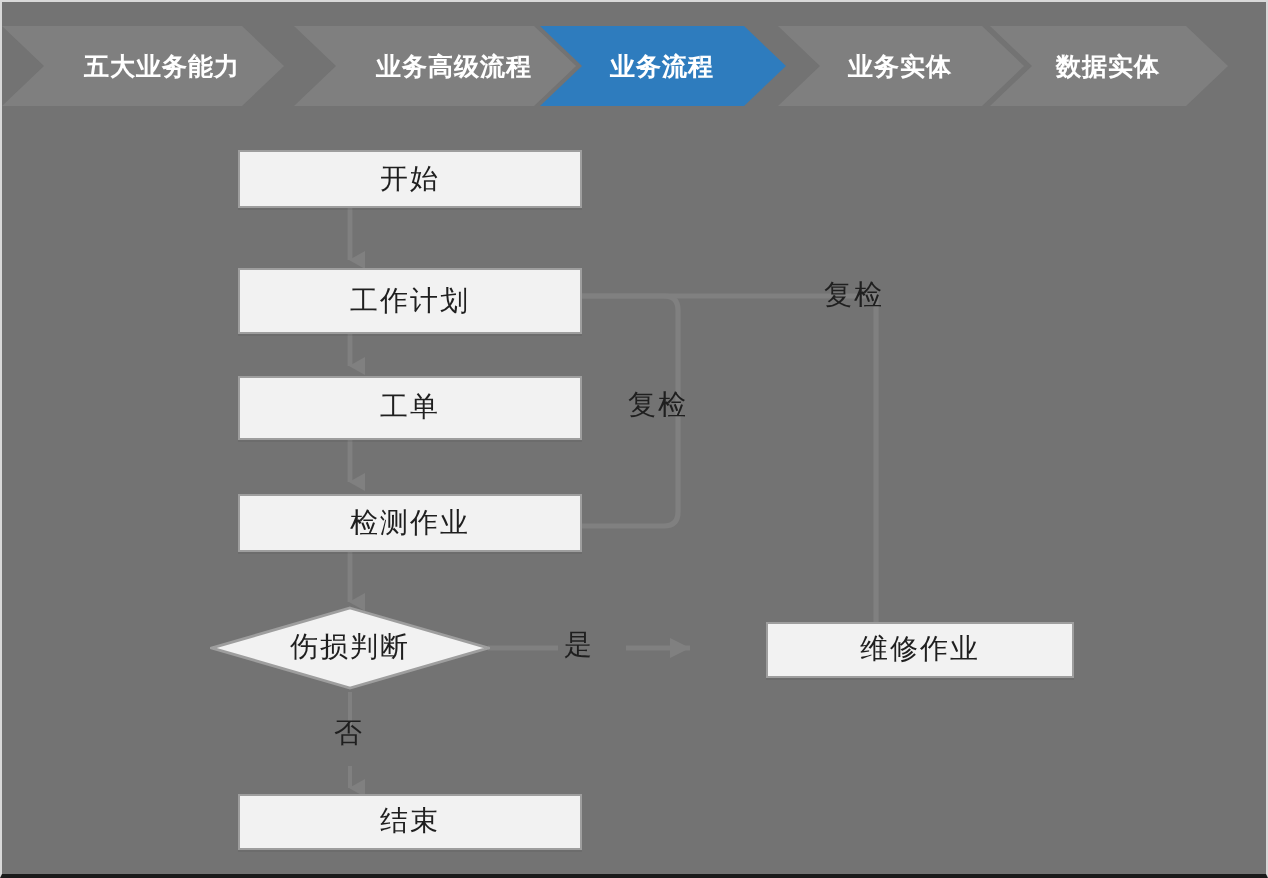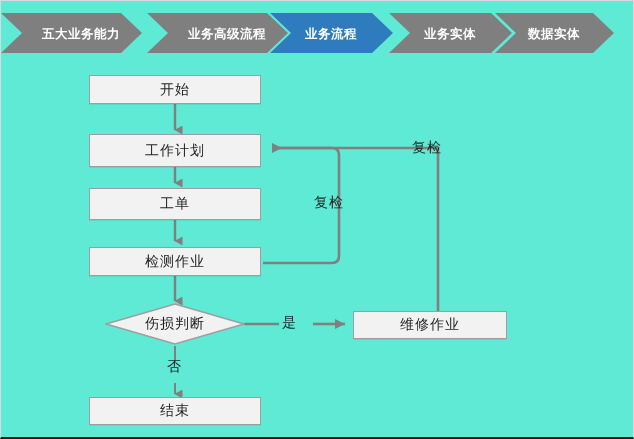--- a/index.html
+++ b/index.html
@@ -7,21 +7,21 @@
     padding: 0;
     background: #ffffff;
   }
   body {
     font-family: "DejaVu Sans", "Liberation Sans", sans-serif;
   }
   #page {
     position: relative;
     width: 634px;
     height: 439px;
-    background: #5eead4;
+    background: #737373;
     box-sizing: border-box;
     border: 1px solid #d9d9d9;
     border-bottom: 2px solid #1a1a1a;
     overflow: hidden;
   }
 
   
   #breadcrumb {
     position: absolute;
     left: 0;
@@ -56,20 +56,21 @@
     box-sizing: border-box;
     background: #f2f2f2;
     border: 1px solid #9e9e9e;
     display: flex;
     align-items: center;
     justify-content: center;
     font-size: 14px;
     color: #1f1f1f;
     letter-spacing: 1px;
     box-shadow: 0 1px 0 rgba(0,0,0,0.06);
+    margin-left: 30px;
   }
 
   .diamond-wrap {
     position: absolute;
     display: flex;
     align-items: center;
     justify-content: center;
   }
   .diamond-wrap svg {
     position: absolute;

